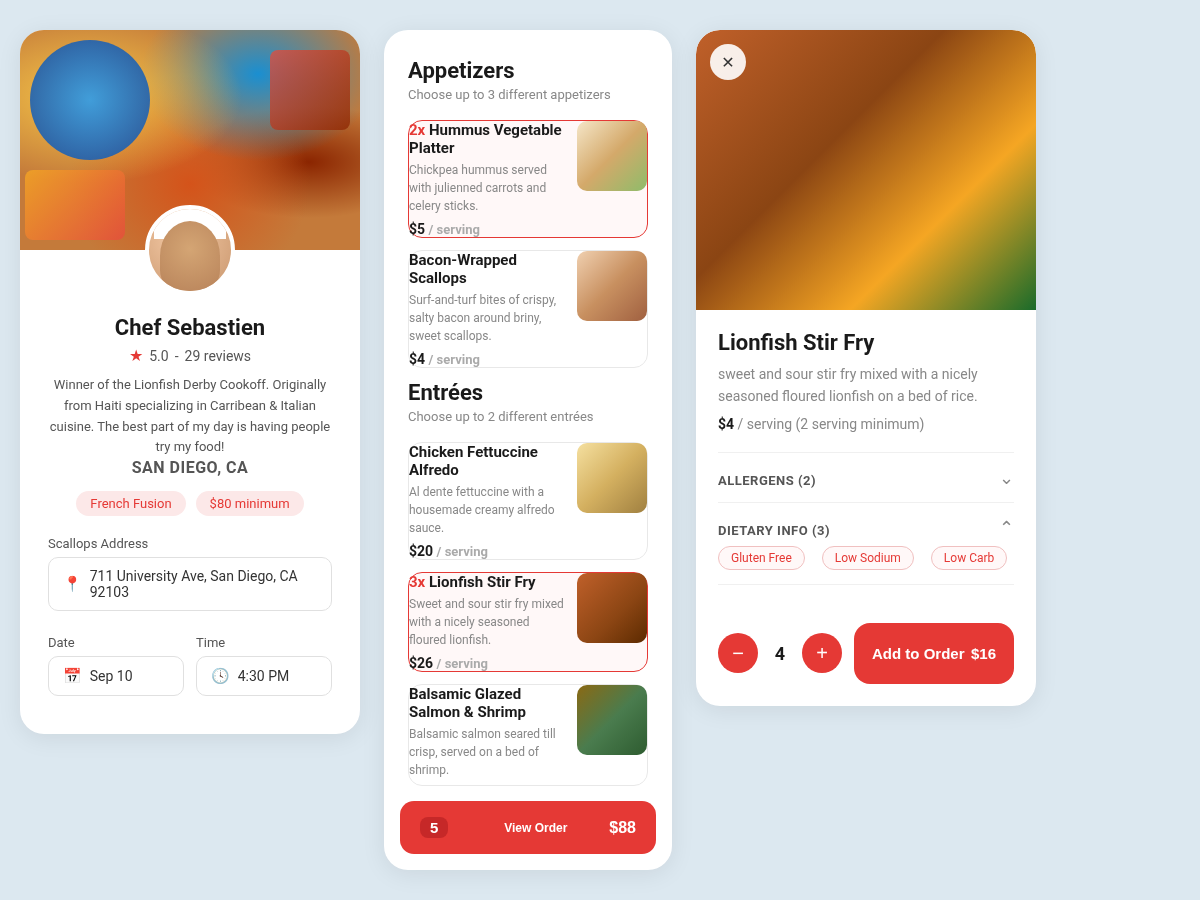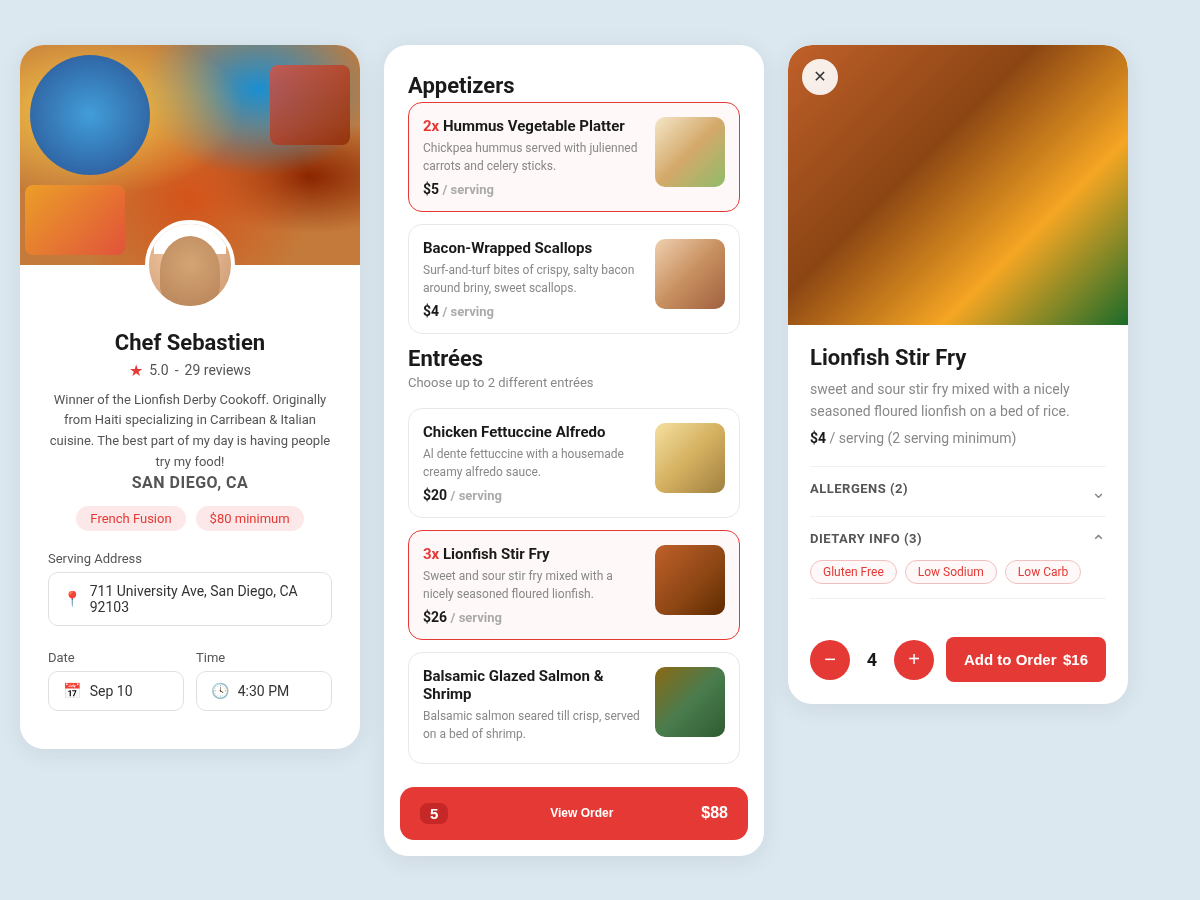--- a/index.html
+++ b/index.html
@@ -173,21 +173,21 @@
     .form-row {
       display: flex;
       gap: 12px;
       margin-top: 24px;
     }
     .form-row .form-group { flex: 1; }
     .input-icon { color: #bbb; font-size: 15px; }
 
     
     .panel-2 {
-      width: 380px;
+      width: 288px;
       flex-shrink: 0;
       max-height: 840px;
       overflow: hidden;
       position: relative;
     }
     .panel-2-body {
       padding: 28px 24px 80px;
       overflow-y: auto;
       max-height: 840px;
     }
@@ -200,21 +200,20 @@
     .section-sub {
       font-size: 13px;
       color: #888;
       margin-bottom: 18px;
     }
     .menu-item {
       display: flex;
       gap: 12px;
       border: 1.5px solid #e8e8e8;
       border-radius: 14px;
-      padding: 14px;
       margin-bottom: 12px;
       cursor: pointer;
       transition: border-color 0.2s;
     }
     .menu-item.selected {
       border-color: #e53935;
       background: #fff8f8;
     }
     .menu-item-info { flex: 1; }
     .menu-item-name {
@@ -347,35 +346,35 @@
       margin-bottom: 8px;
     }
     .item-price {
       font-size: 14px;
       color: #888;
       margin-bottom: 20px;
     }
     .item-price strong { color: #1a1a1a; }
     .info-row {
       display: flex;
-      align-items: flex-start;
+      align-items: flex-end;
       justify-content: space-between;
       border-top: 1.5px solid #f0f0f0;
       padding: 14px 0;
     }
     .info-row-label {
       font-size: 13px;
       font-weight: 700;
       color: #555;
       letter-spacing: 0.5px;
     }
     .chevron { color: #888; font-size: 18px; }
     .diet-tags {
       display: flex;
-      gap: 8px;
+      gap: 17px;
       flex-wrap: wrap;
       padding-bottom: 14px;
       border-bottom: 1.5px solid #f0f0f0;
     }
     .diet-tag {
       border: 1.5px solid #f0c0c0;
       border-radius: 20px;
       padding: 4px 12px;
       font-size: 12px;
       color: #e53935;
@@ -405,22 +404,22 @@
       font-size: 18px;
       font-weight: 700;
       color: #1a1a1a;
       min-width: 20px;
       text-align: center;
     }
     .add-order-btn {
       flex: 1;
       background: #e53935;
       border: none;
-      border-radius: 8px;
-      padding: 14px 18px;
+      border-radius: 16px;
+      padding: 22px 18px;
       display: flex;
       align-items: center;
       justify-content: space-between;
       cursor: pointer;
       color: #fff;
     }
     .add-order-label {
       font-size: 15px;
       font-weight: 600;
     }
@@ -455,21 +454,21 @@
         <span>-</span>
         <span>29 reviews</span>
       </div>
       <div class="chef-bio">Winner of the Lionfish Derby Cookoff. Originally from Haiti specializing in Carribean &amp; Italian cuisine. The best part of my day is having people try my food!</div>
       <div class="chef-location">SAN DIEGO, CA</div>
       <div class="chef-tags">
         <span class="tag">French Fusion</span>
         <span class="tag">$80 minimum</span>
       </div>
       <div class="form-group">
-        <label class="form-label">Serving Address</label>
+        <label class="form-label">Scallops Address</label>
         <div class="form-input">
           <span class="input-icon">📍</span>
           <span>711 University Ave, San Diego, CA 92103</span>
         </div>
       </div>
       <div class="form-row">
         <div class="form-group">
           <label class="form-label">Date</label>
           <div class="form-input">
             <span class="input-icon">📅</span>
@@ -485,20 +484,21 @@
         </div>
       </div>
     </div>
   </div>
 
   <div class="panel panel-2">
     <div class="panel-2-body">
 
       <div class="menu-section">
         <div class="section-title">Appetizers</div>
+        <div class="section-sub">Choose up to 3 different appetizers</div>
 
         <div class="menu-item selected">
           <div class="menu-item-info">
             <div class="menu-item-name">
               <span class="qty">2x </span>Hummus Vegetable Platter
             </div>
             <div class="menu-item-desc">Chickpea hummus served with julienned carrots and celery sticks.</div>
             <div class="menu-item-price">$5 <span>/ serving</span></div>
           </div>
           <div class="food-img food-hummus"></div>

